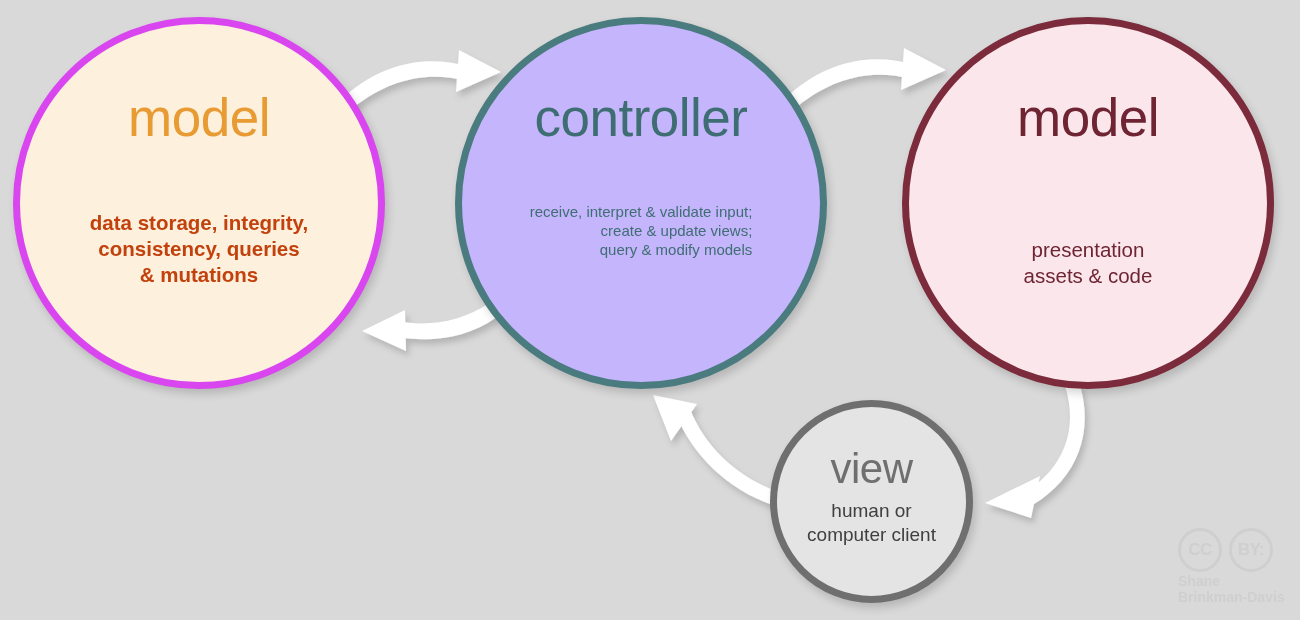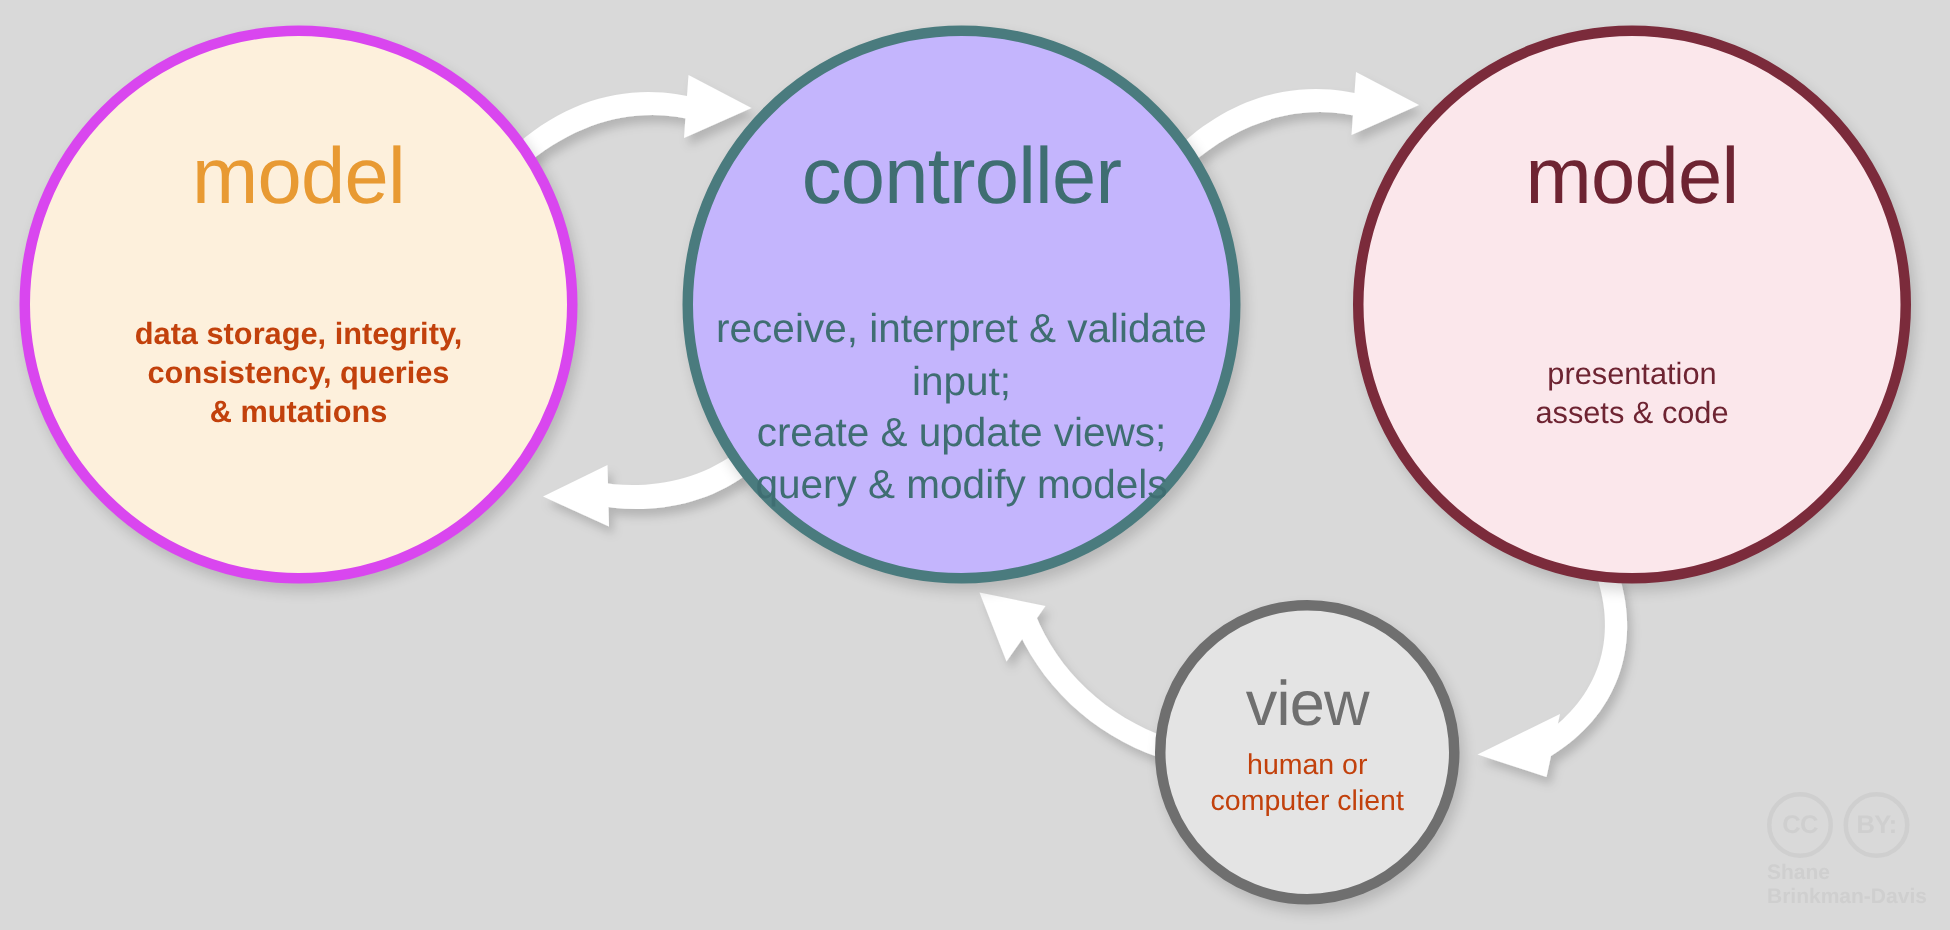--- a/index.html
+++ b/index.html
@@ -78,22 +78,23 @@
     border: 7px solid #4a7b7e;
     box-shadow: 3px 5px 9px rgba(0,0,0,0.16);
   }
   #node-controller .node-title {
     color: #3f6e72;
     font-size: 53px;
     margin-top: 67px;
   }
   #node-controller .node-desc {
     color: #3f6e72;
-    font-size: 27px;
+    font-size: 15px;
     margin-top: 58px;
+    text-align: right;
   }
 
   
   #node-view {
     left: 902px;
     top: 17px;
     width: 372px;
     height: 372px;
     background: #fbe7eb;
     border: 7px solid #7b2b3b;
@@ -119,21 +120,21 @@
     background: #e4e4e4;
     border: 7px solid #6f6f6f;
     box-shadow: 3px 5px 9px rgba(0,0,0,0.16);
   }
   #node-user .node-title {
     color: #6f6f6f;
     font-size: 42px;
     margin-top: 41px;
   }
   #node-user .node-desc {
-    color: #c2410c;
+    color: #404040;
     font-size: 19px;
     margin-top: 9px;
   }
 
   
   #cc-badge {
     position: absolute;
     left: 1178px;
     top: 528px;
     width: 110px;

